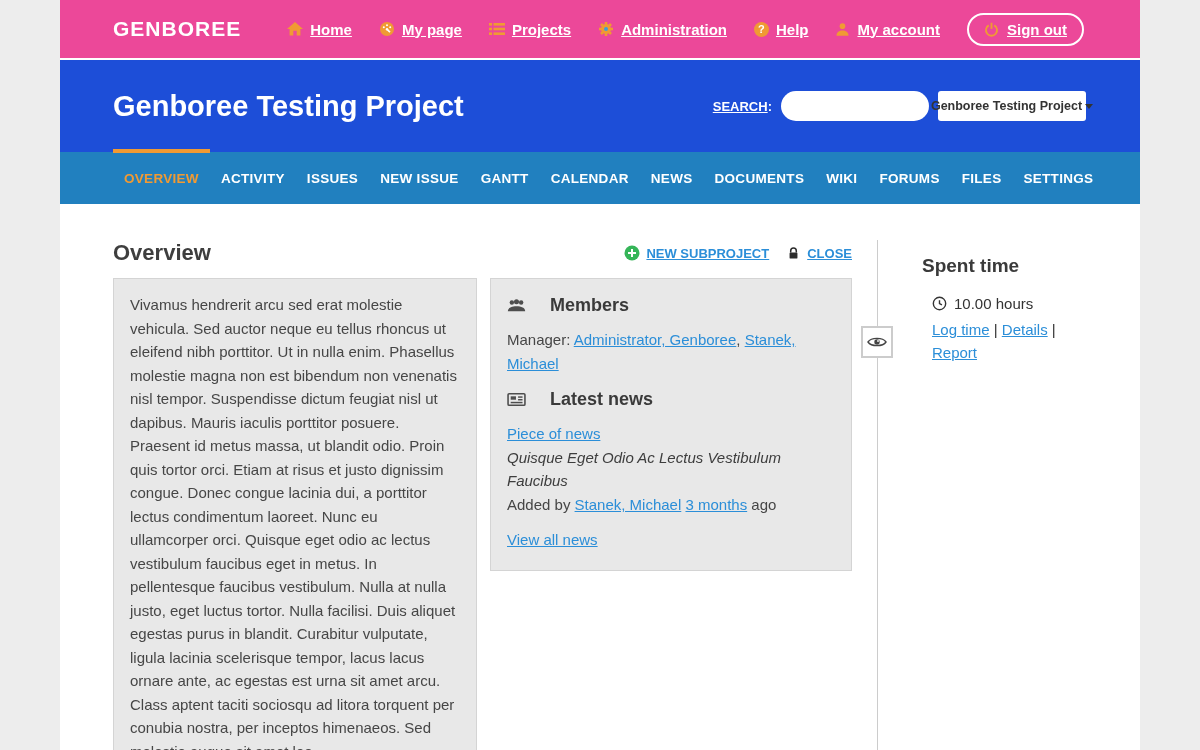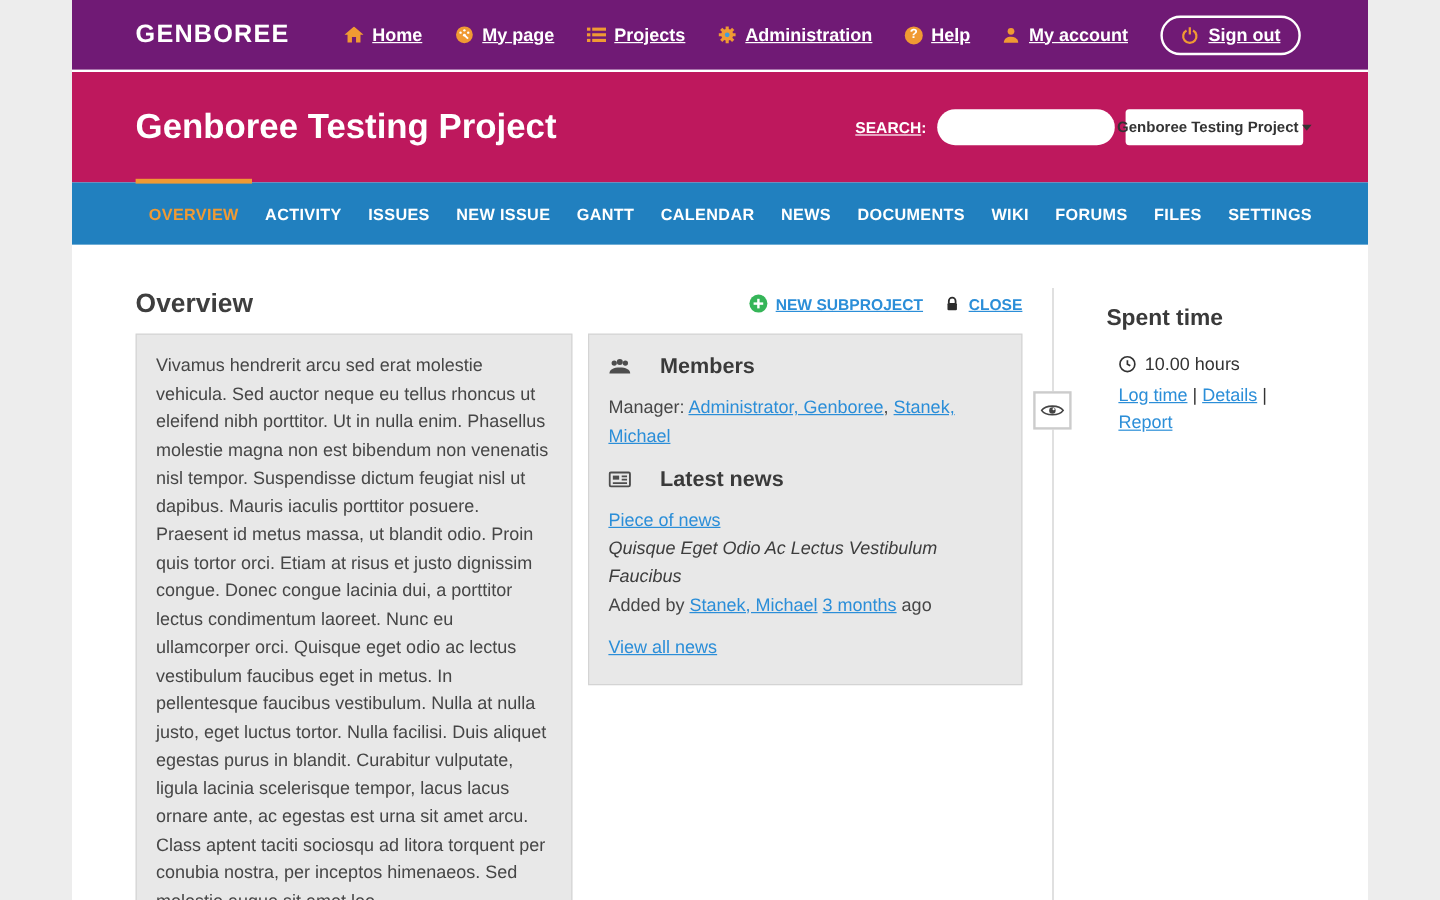--- a/index.html
+++ b/index.html
@@ -7,33 +7,33 @@
   body {
     width: 1200px; height: 750px; overflow: hidden;
     background: #ededed;
     font-family: "Liberation Sans", sans-serif;
     position: relative;
   }
   .app { position: absolute; left: 60px; top: 0; width: 1080px; height: 750px; background: #fff; }
 
   
   .topbar {
-    height: 60px; background: #701a75; border-bottom: 2px solid #fff;
+    height: 60px; background: #ec4899; border-bottom: 2px solid #fff;
     display: flex; align-items: center; padding: 0 56px 0 53px;
   }
   .logo { color: #fff; font-size: 21px; font-weight: bold; letter-spacing: 1px; }
   .nav { display: flex; align-items: center; margin-left: auto; gap: 27px; }
   .nav-item { display: flex; align-items: center; gap: 7px; color: #fff; font-weight: bold; font-size: 15px; cursor: pointer; white-space: nowrap; }
   .nav-item .lbl { text-decoration: underline; }
   .icon { display: inline-flex; align-items: center; justify-content: center; flex: none; }
   .help-circle { width: 15px; height: 15px; border-radius: 50%; background: #f09a33; color: #fff; font-size: 11px; font-weight: bold; display: inline-flex; align-items: center; justify-content: center; }
   .signout-pill { display: flex; align-items: center; gap: 8px; border: 2px solid #fff; border-radius: 19px; padding: 6px 15px; }
 
   
-  .header { height: 92px; background: #be185d; display: flex; align-items: center; padding: 0 54px 0 53px; }
+  .header { height: 92px; background: #1d4ed8; display: flex; align-items: center; padding: 0 54px 0 53px; }
   .project-title { color: #fff; font-size: 29px; font-weight: bold; margin: 0; }
   .search-area { margin-left: auto; display: flex; align-items: center; gap: 9px; }
   .search-label { color: #fff; font-size: 13px; font-weight: bold; cursor: pointer; }
   .search-label .u { text-decoration: underline; }
   .search-input { width: 148px; height: 30px; border: none; border-radius: 15px; outline: none; padding: 0 13px; font-size: 13px; font-family: "Liberation Sans", sans-serif; }
   .project-select {
     width: 148px; height: 30px; background: #fff; border: none; border-radius: 3px;
     display: flex; align-items: center; justify-content: center; gap: 3px;
     font-size: 12.5px; font-weight: bold; color: #333; cursor: pointer; white-space: nowrap;
   }

